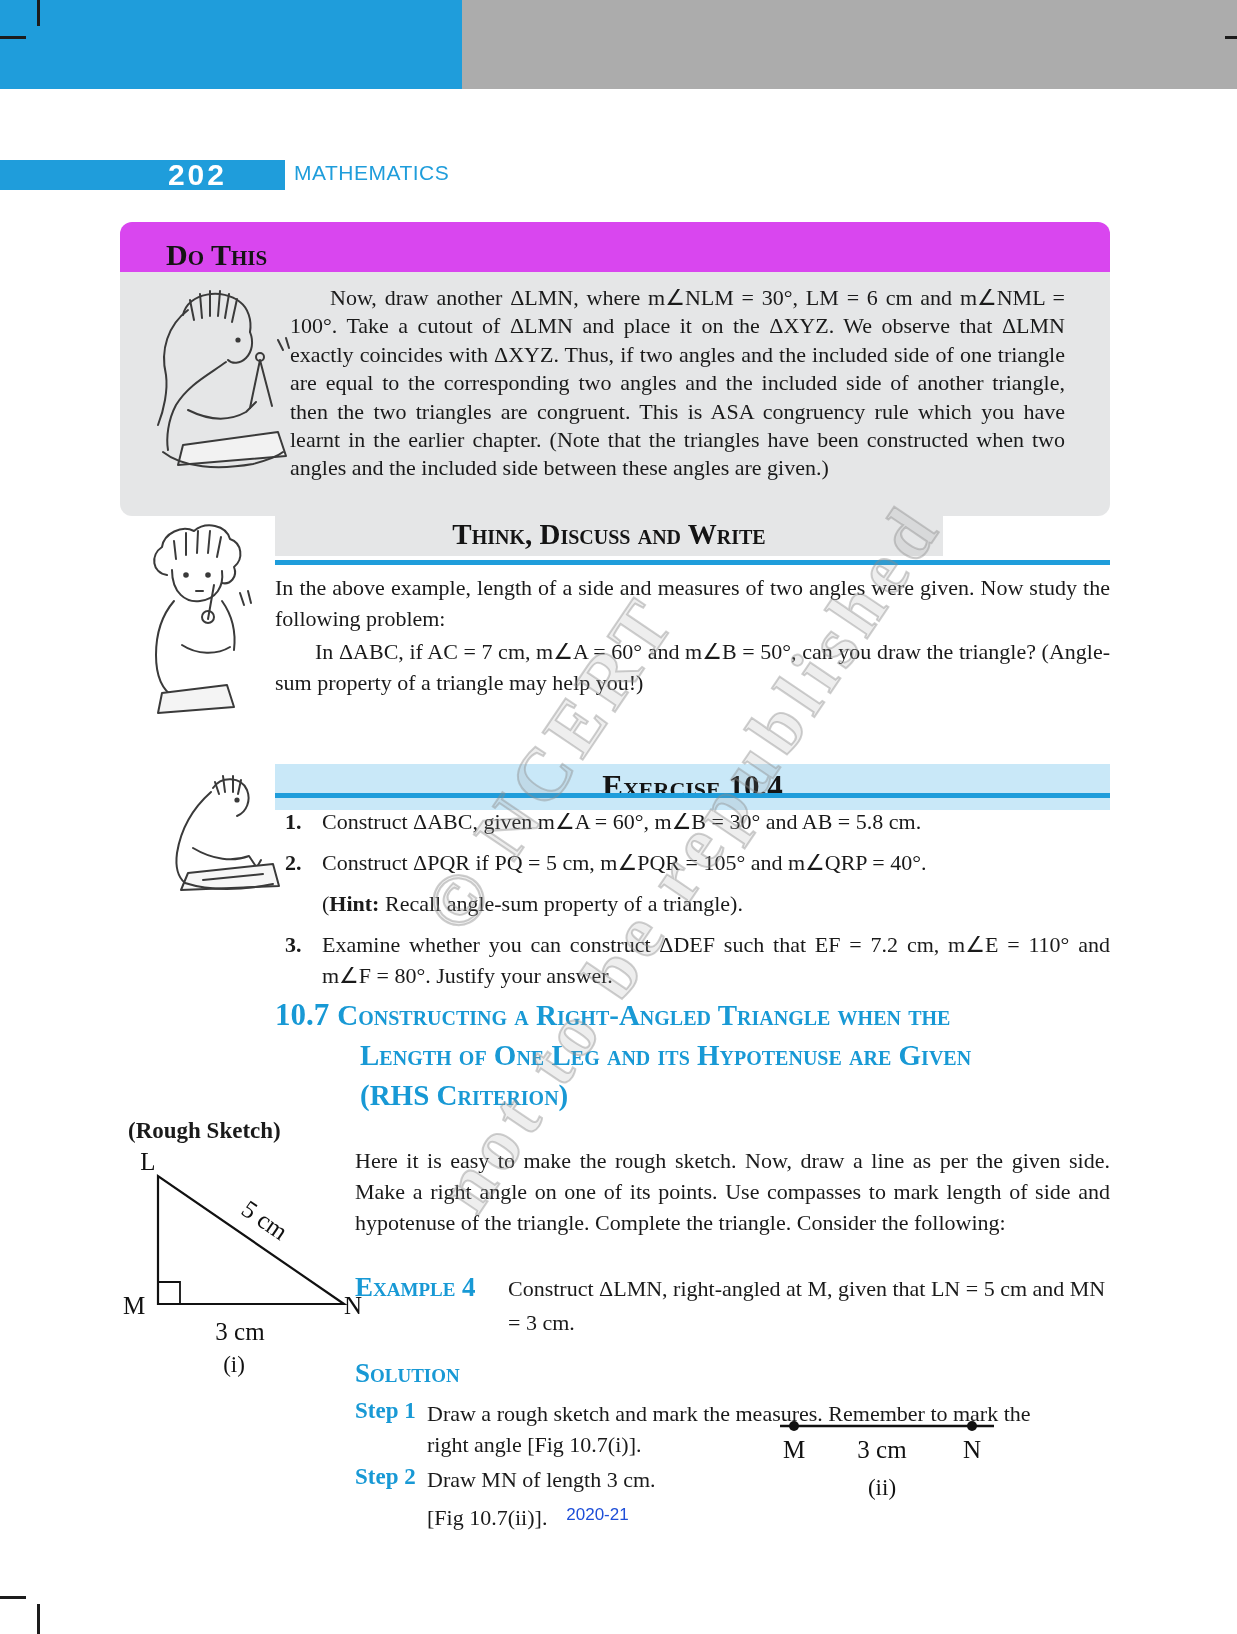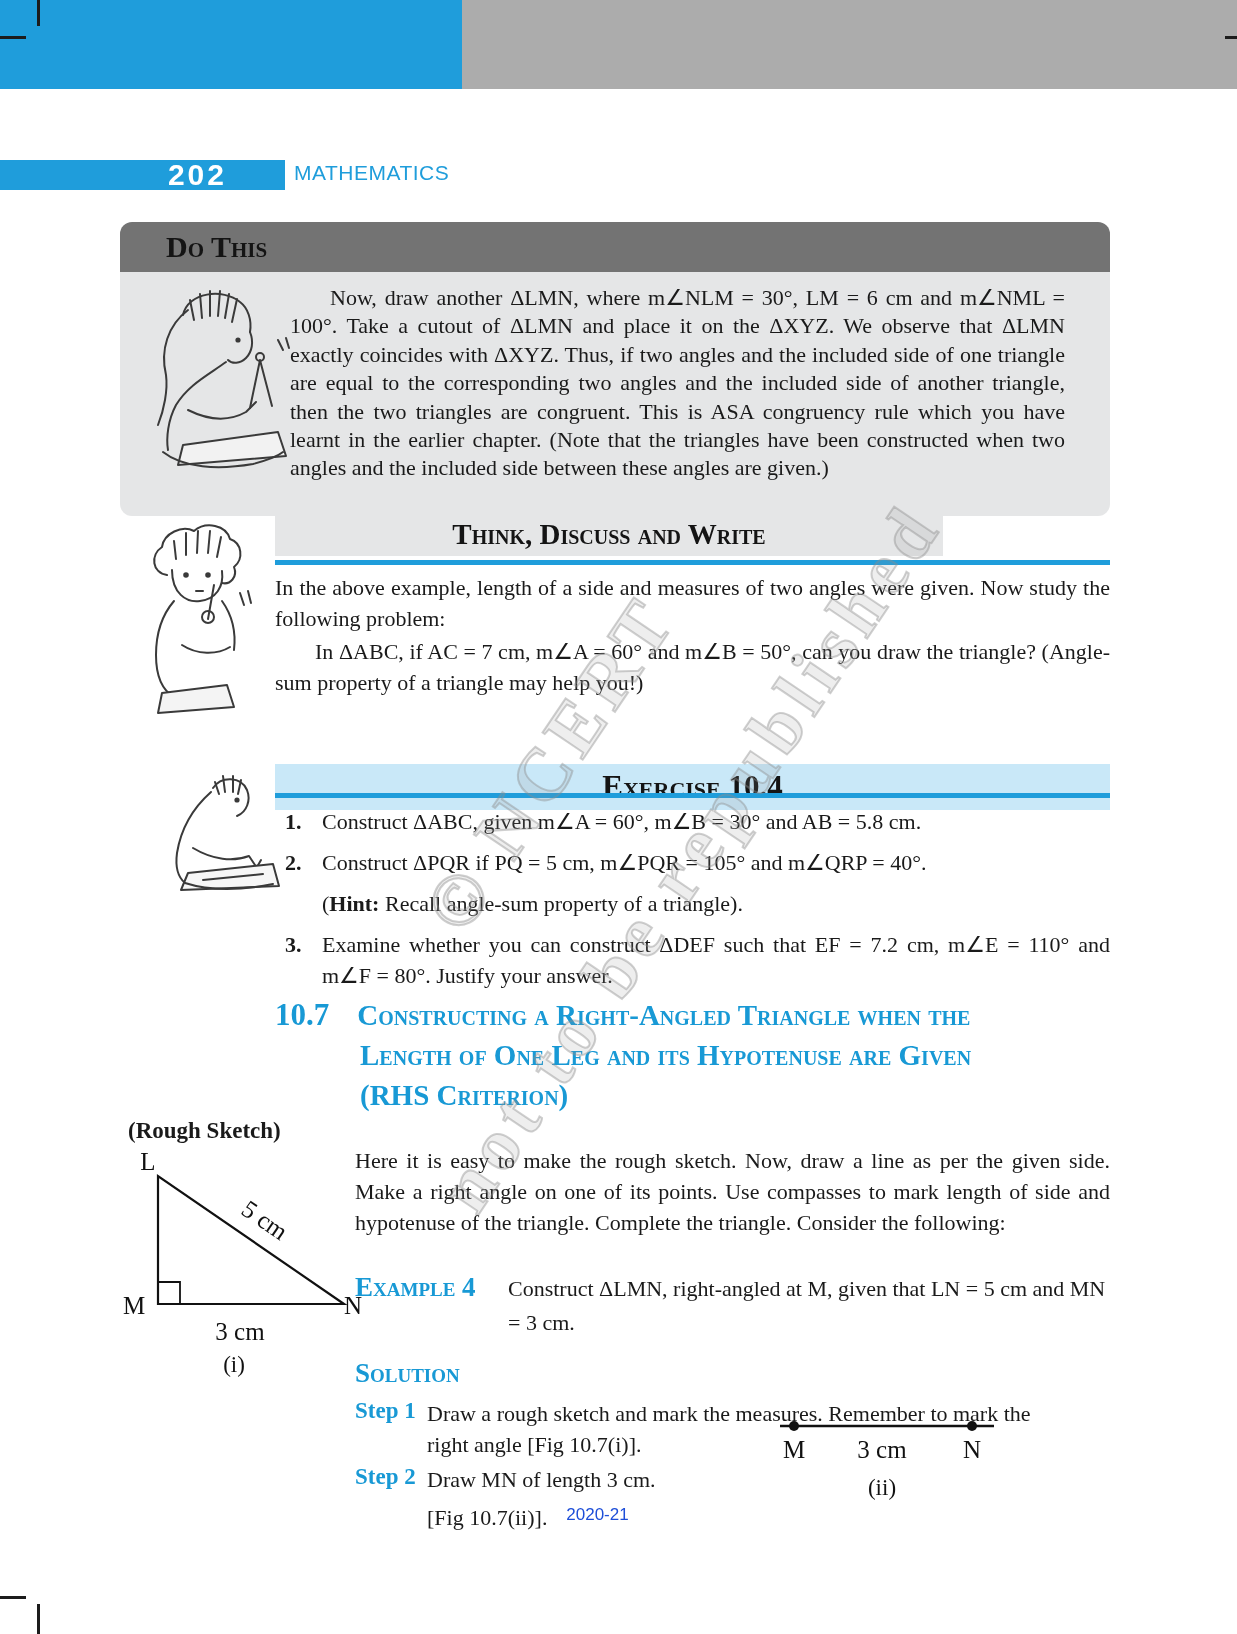--- a/index.html
+++ b/index.html
@@ -13,22 +13,22 @@
   .crop{background:#1c1c1c;}
 
   
   .pagenum-band{left:0;top:160px;width:285px;height:30px;background:#1F9DDB;
       display:flex;align-items:center;justify-content:flex-end;padding-right:58px;box-sizing:border-box;}
   .pagenum{font-family:"Liberation Sans",sans-serif;font-weight:bold;font-size:30px;color:#ffffff;letter-spacing:3px;}
   .subject{left:294px;top:161px;font-family:"Liberation Sans",sans-serif;font-size:21px;color:#1F9DDB;letter-spacing:0.5px;}
 
   
   .dothis-box{left:120px;top:222px;width:990px;height:258px;}
-  .dothis-head{position:absolute;left:0;top:0;width:100%;height:50px;background:#737373;
-      border-radius:12px 12px 0 0;display:flex;align-items:center;padding-left:46px;box-sizing:border-box;}
+  .dothis-head{position:absolute;left:0;top:0;width:100%;height:50px;background:#d946ef;
+      border-radius:12px 12px 0 0;display:flex;align-items:flex-end;padding-left:46px;box-sizing:border-box;}
   .dothis-body{position:absolute;left:0;top:50px;width:100%;height:244px;background:#E5E6E7;border-radius:0 0 12px 12px;}
   .sc{font-variant:small-caps;font-weight:700;}
   .h-black{font-size:30px;color:#141414;}
   .dothis-par{position:absolute;left:170px;top:12px;width:775px;font-size:22px;line-height:28.4px;
       text-align:justify;text-indent:40px;}
 
   
   .band{box-sizing:border-box;display:flex;align-items:center;justify-content:center;}
   .band-gray{background:#E5E6E7;}
   .band-blue{background:#C9E8F8;margin-top:21px;}
@@ -40,21 +40,21 @@
   .indent{text-indent:40px;}
 
   
   .ex-item{position:absolute;font-size:22px;line-height:31px;}
   .ex-num{position:absolute;left:0;top:0;font-weight:bold;}
   .ex-text{margin-left:37px;text-align:justify;}
   .bold{font-weight:bold;}
 
   
   .sec-head{color:#1899D5;font-size:29px;line-height:40px;font-weight:700;font-variant:small-caps;}
-  .sec-num{font-size:31px;font-variant:normal;font-weight:700;margin-right:28px;}
+  .sec-num{font-size:31px;font-variant:normal;font-weight:700;margin-right:8px;}
   .sec-l23{margin-left:85px;}
 
   .blue-label{color:#1899D5;}
   .ex4-label{font-size:27px;}
   .sol-label{font-size:27px;}
   .step-label{font-weight:bold;font-size:23px;color:#1899D5;white-space:nowrap;}
 
   .fig-caption{font-weight:bold;font-size:23px;}
 
   

